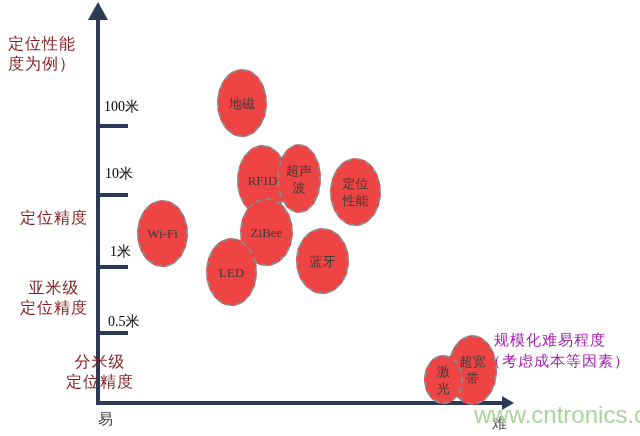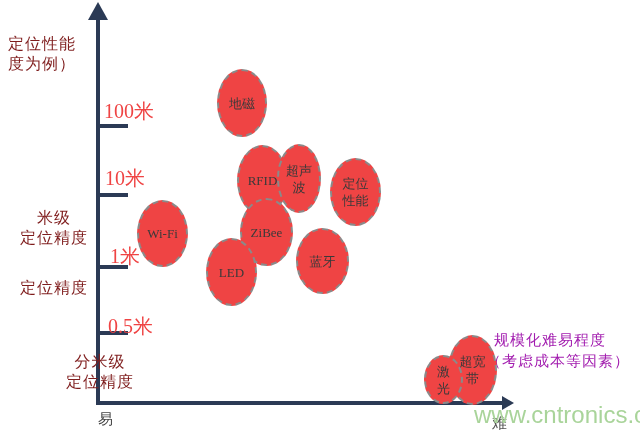--- a/index.html
+++ b/index.html
@@ -1,20 +1,20 @@
 <!DOCTYPE html>
 <html><head>
   <meta charset="utf-8">
   <style>
     html, body { margin: 0; padding: 0; background: #ffffff; }
     body { width: 640px; height: 436px; position: relative; overflow: hidden;
            font-family: "DejaVu Serif", "Liberation Serif", serif; color: #3b3b3b; }
     .abs { position: absolute; }
     .ylabel { font-size: 16px; line-height: 20px; color: #7f1d1d; text-align: center; letter-spacing: 1px; }
-    .tick-label { font-size: 20px; color: #ef4444; font-family: "Liberation Serif", "DejaVu Serif", serif; }
+    .tick-label { font-size: 14px; color: #000000; font-family: "Liberation Serif", "DejaVu Serif", serif; }
     .axis-v { left: 96px; top: 14px; width: 4px; height: 391px; background: #2b3a55; }
     .axis-h { left: 96px; top: 401px; width: 408px; height: 4px; background: #2b3a55; }
     .arrow-up { left: 88px; top: 2px; width: 0; height: 0;
                 border-left: 10px solid transparent; border-right: 10px solid transparent;
                 border-bottom: 18px solid #2b3a55; }
     .arrow-right { left: 502px; top: 396px; width: 0; height: 0;
                    border-top: 7px solid transparent; border-bottom: 7px solid transparent;
                    border-left: 12px solid #2b3a55; }
     .tick { left: 98px; width: 30px; height: 4px; background: #2b3a55; }
     .node { position: absolute; border-radius: 50%; border: 2px dashed #8a8a8a;
@@ -46,24 +46,24 @@
 <div class="abs tick" style="top:193px;"></div>
 <div class="abs tick-label" style="left:105px; top:165px;font-family:Liberation Serif, serif;">10米</div>
 
 <div class="abs tick" style="top:265px;"></div>
 <div class="abs tick-label" style="left:110px; top:243px;">1米</div>
 
 <div class="abs tick" style="top:331px;"></div>
 <div class="abs tick-label" style="left:108px; top:313px;text-align:right;">0.5米</div>
 
 <div class="abs ylabel" style="left:14px; top:208px; width:80px;">
-  <div>米级</div>
   <div>定位精度</div>
 </div>
 <div class="abs ylabel" style="left:14px; top:278px; width:80px;">
+  <div>亚米级</div>
   <div>定位精度</div>
 </div>
 <div class="abs ylabel" style="left:14px; top:352px; width:80px;margin-left:46px;">
   <div>分米级</div>
   <div>定位精度</div>
 </div>
 
 <div class="abs small-label" style="left:98px; top:410px;">易</div>
 <div class="abs small-label" style="left:492px; top:414px; color:#555;">难</div>
 

